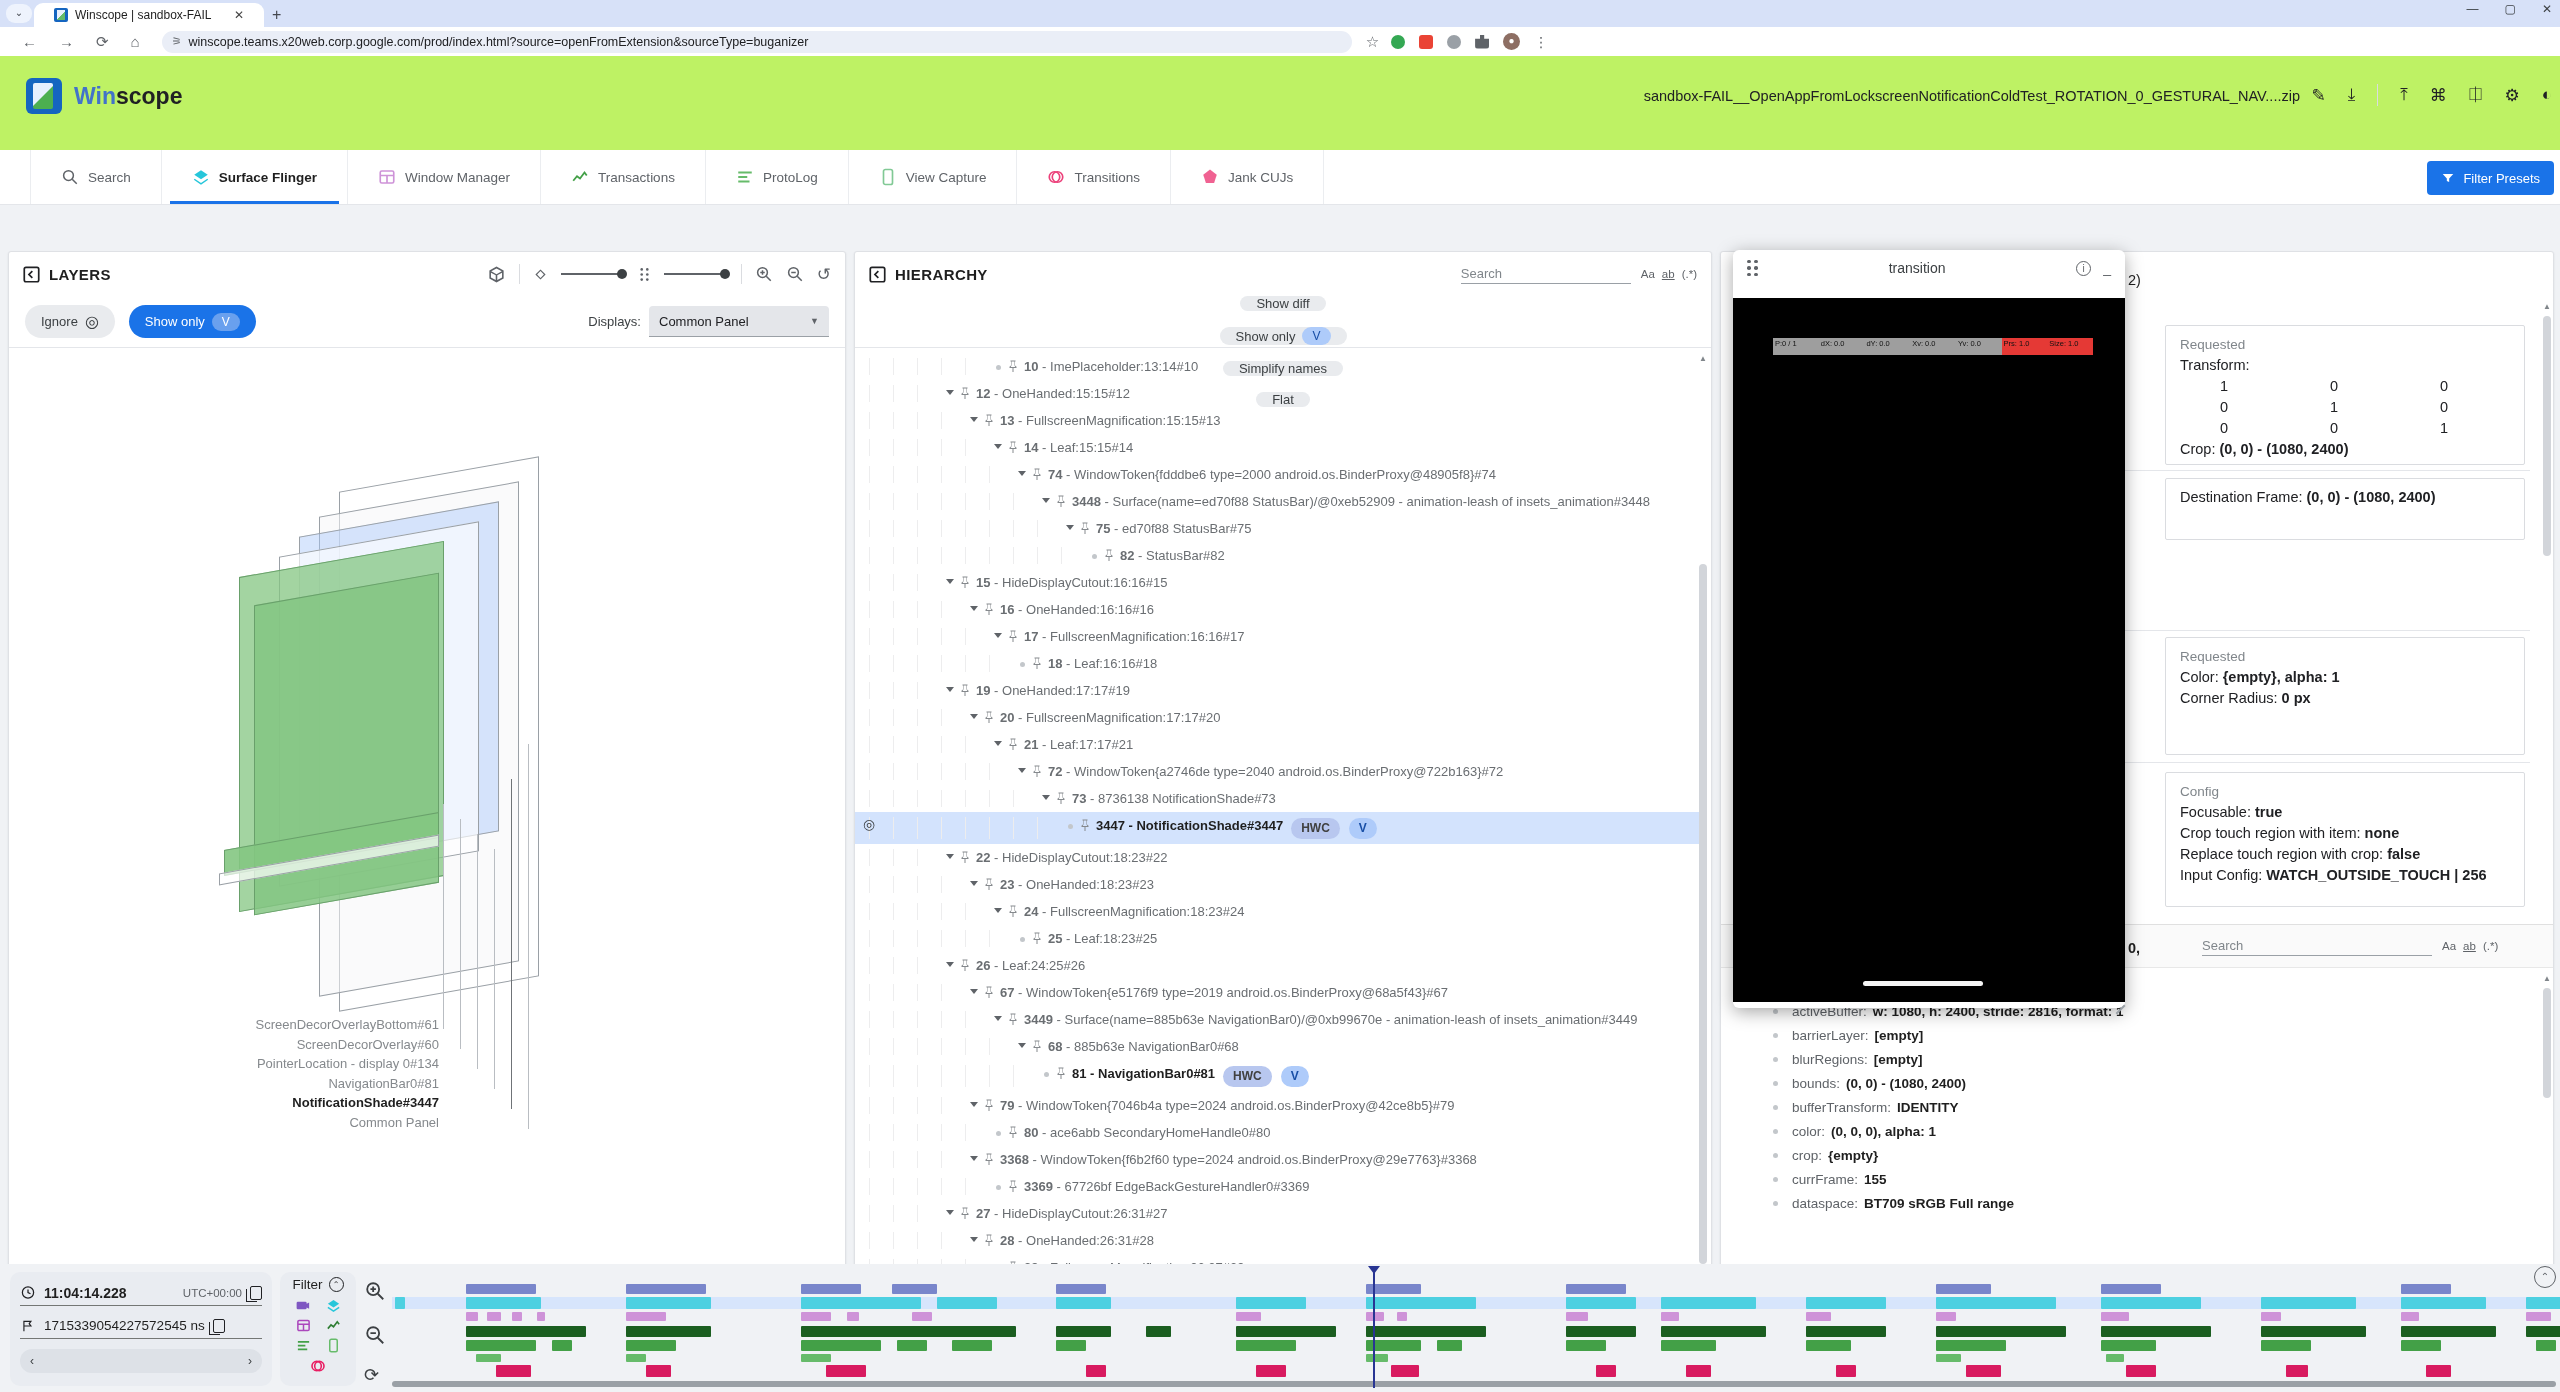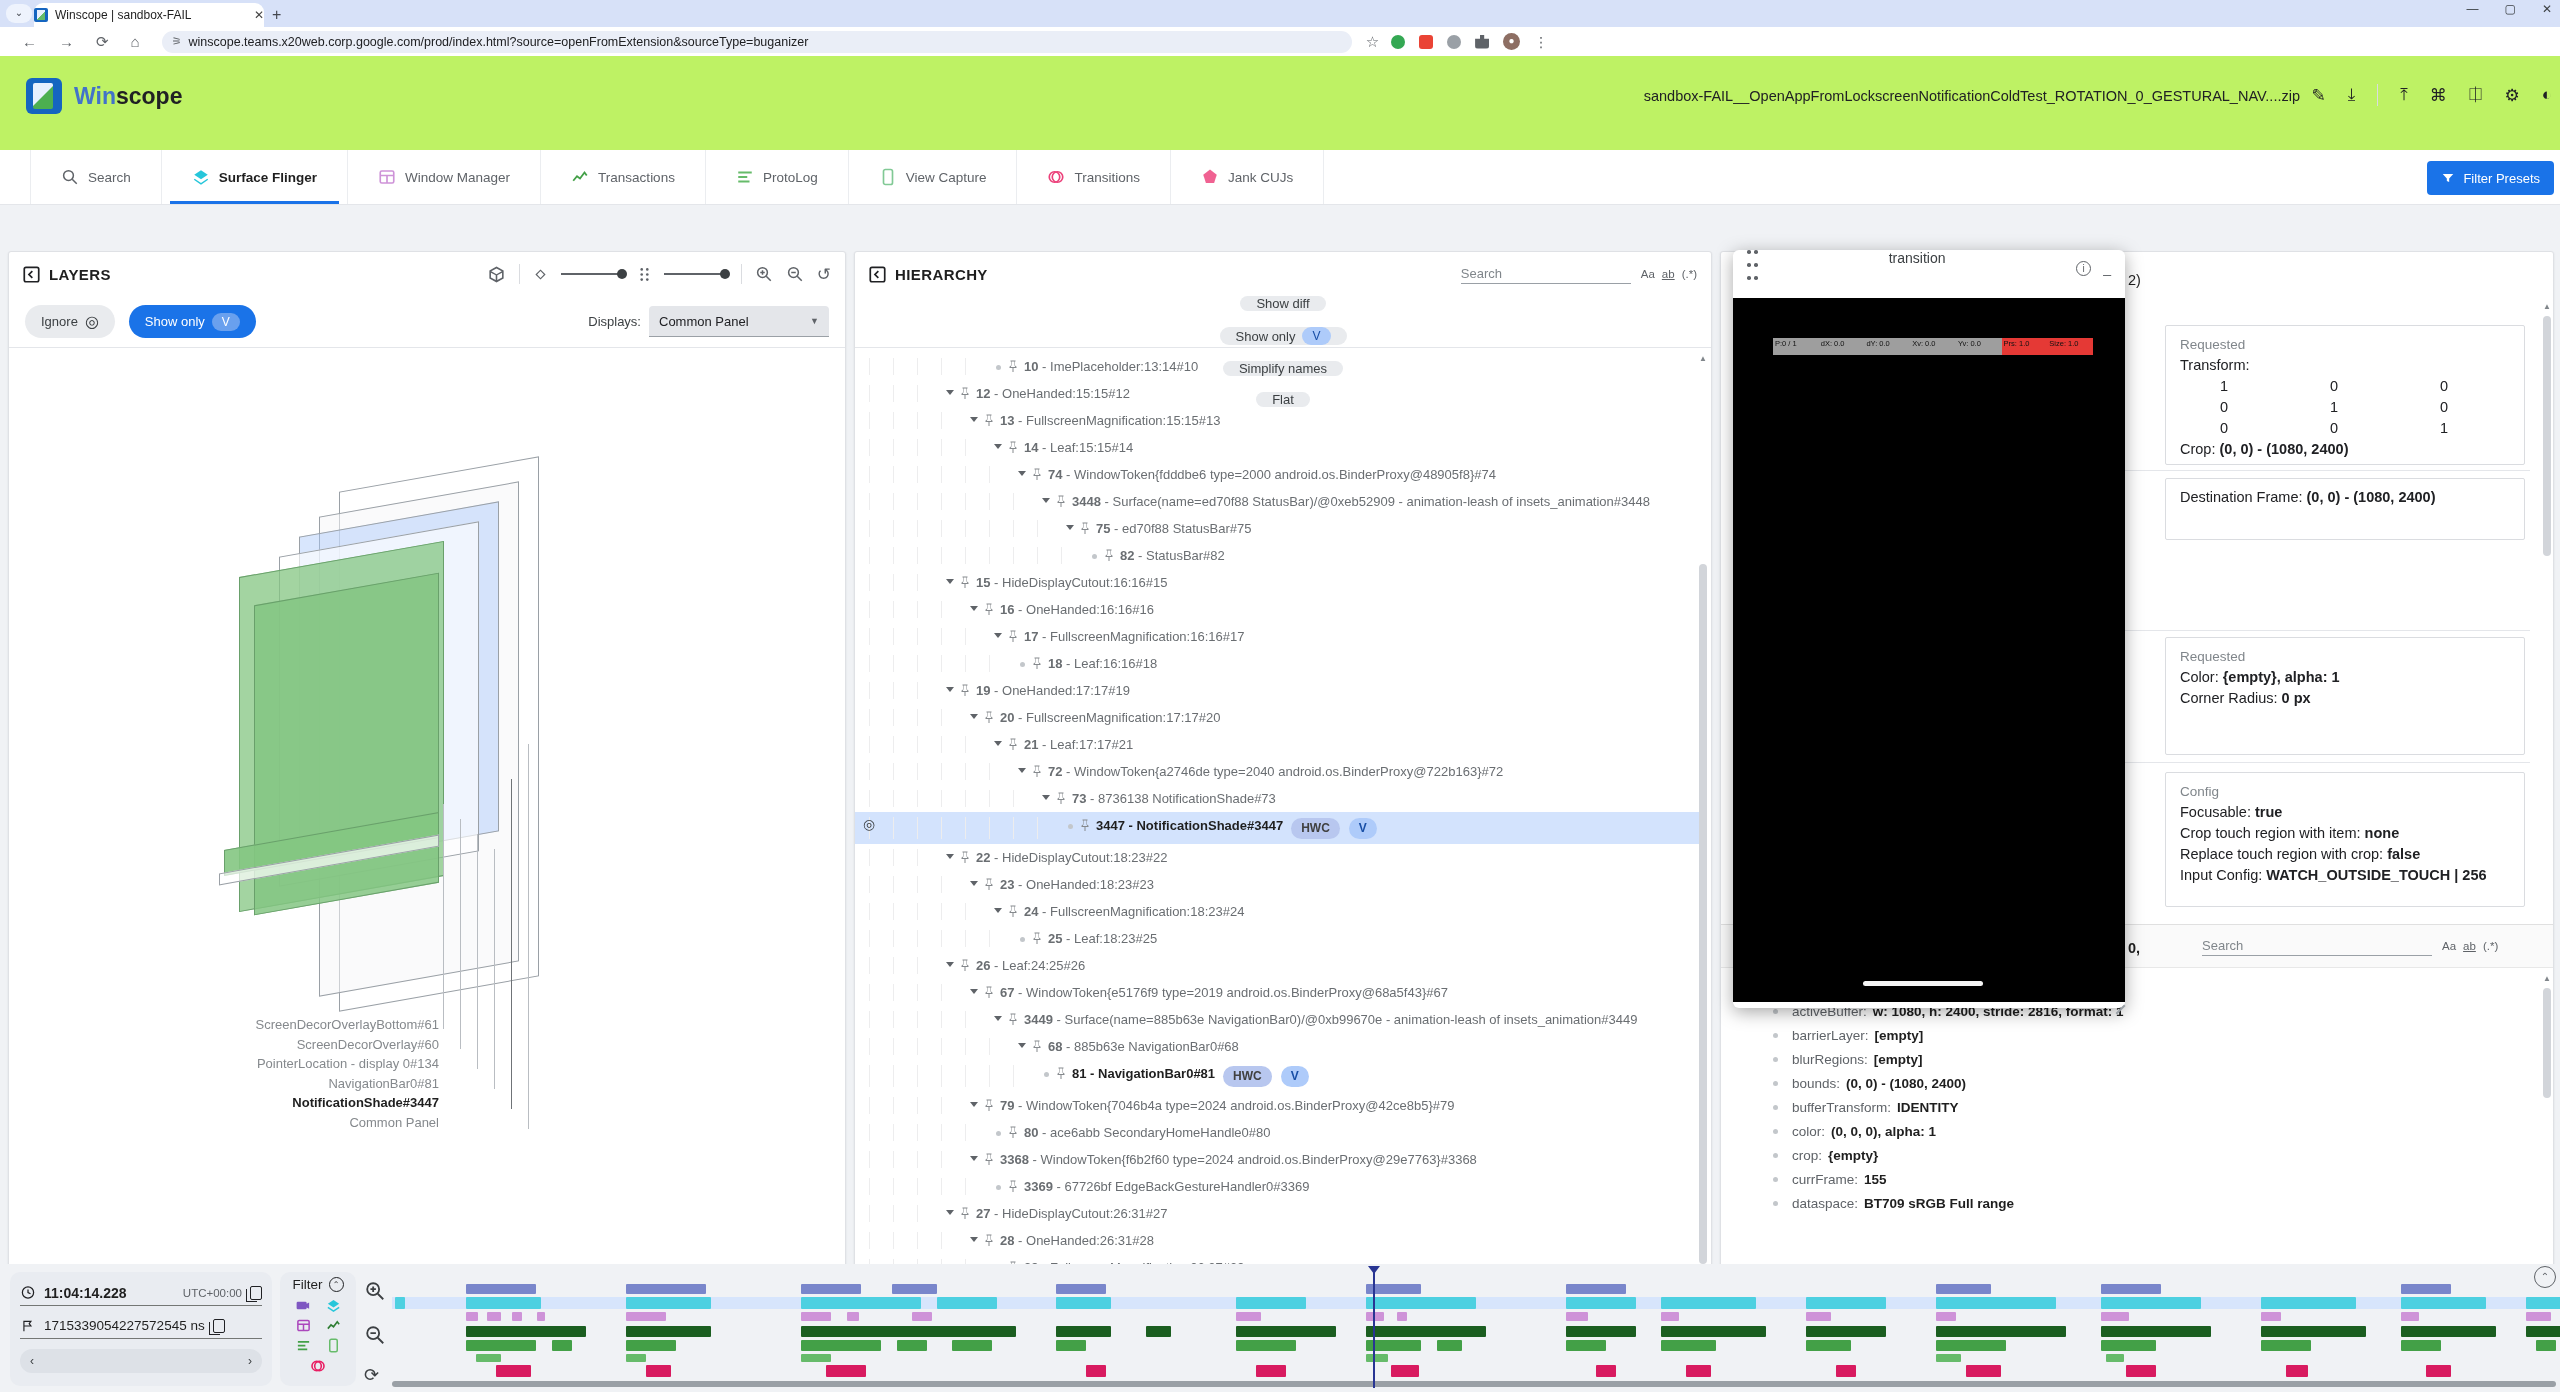--- a/index.html
+++ b/index.html
@@ -3,21 +3,21 @@
 <meta charset="utf-8">
 <style>
   * { margin:0; padding:0; box-sizing:border-box; }
   html,body { width:2560px; height:1392px; overflow:hidden; }
   body { font-family:"Liberation Sans", sans-serif; background:#f0f2f5; position:relative; color:#202124; }
   .abs { position:absolute; }
 
   
   #tabstrip { left:0; top:0; width:2560px; height:27px; background:#d7e1f8; }
   #tab-search-btn { left:6px; top:4px; width:26px; height:19px; background:#eef3fd; border-radius:9px; color:#44474e; font-size:10px; text-align:center; line-height:18px; }
-  #active-tab { left:34px; top:3px; width:230px; height:24px; background:#fff; border-radius:9px 9px 0 0; display:flex; align-items:center; padding:0 0; gap:7px; }
+  #active-tab { left:34px; top:3px; width:230px; height:24px; background:#fff; border-radius:9px 9px 0 0; display:flex; align-items:center; padding:0 20px; gap:7px; }
   #tab-title { font-size:12px; color:#1f1f1f; white-space:nowrap; overflow:hidden; flex:1; }
   .favicon { width:14px; height:14px; background:#1565c0; border-radius:2px; position:relative; flex:none; }
   .favicon:after { content:""; position:absolute; left:3px; top:2px; width:8px; height:10px; background:linear-gradient(135deg,#e8f0fe 50%,#66bb6a 50%); }
   .tab-close { font-size:12px; color:#444; flex:none; }
   #new-tab-btn { left:272px; top:6px; font-size:16px; color:#44474e; }
   #win-controls { right:8px; top:2px; display:flex; gap:26px; font-size:12px; color:#3c4043; }
   #toolbar { left:0; top:27px; width:2560px; height:29px; background:#ffffff; display:flex; align-items:center; }
   .nav-glyph { font-size:15px; color:#5f6368; margin-left:22px; }
   #omnibox { margin-left:22px; width:1190px; height:22px; background:#eaeef7; border-radius:11px; display:flex; align-items:center; padding:0 10px; gap:8px; }
   #omnibox .tune { font-size:11px; color:#5f6368; letter-spacing:-1px; }
@@ -116,21 +116,21 @@
   #props-lower-head { position:absolute; left:1721px; top:924px; width:832px; height:44px; background:#fafafa; border-top:1px solid #e0e0e0; border-bottom:1px solid #e8e8e8; display:flex; align-items:center; padding:0 16px; }
   #detail-list { position:absolute; left:1721px; top:968px; width:820px; height:288px; overflow:hidden; background:#fff; font-size:13.5px; }
   .droot { display:flex; align-items:center; gap:8px; padding:12px 0 4px 14px; color:#3c4043; }
   .ditem { display:flex; align-items:baseline; gap:6px; padding:4.5px 0 4.5px 52px; }
   .ditem .bull { width:5px; height:5px; border-radius:50%; background:#c3c7cb; align-self:center; margin-right:8px; flex:none; }
   .dkey { color:#5f6368; }
   .dval { color:#1f1f1f; font-weight:bold; }
 
   
   #float-win { left:1733px; top:250px; width:392px; height:758px; background:#fff; border-radius:6px; box-shadow:0 4px 18px rgba(0,0,0,.35); z-index:30; }
-  #fw-titlebar { height:36px; display:flex; padding:0 14px; }
+  #fw-titlebar { height:36px; display:flex; align-items:center; padding:0 14px; }
   #fw-title { flex:1; text-align:center; font-size:14px; color:#3c4043; }
   .dots6 { display:grid; grid-template-columns:4px 4px; grid-gap:3px; }
   .dots6 i { width:3.5px; height:3.5px; border-radius:50%; background:#5f6368; }
   #fw-actions { display:flex; align-items:center; gap:12px; color:#5f6368; font-size:14px; }
   #fw-screen { position:absolute; left:0; top:48px; width:392px; height:704px; background:#000; }
   #pointer-strip { position:absolute; left:40px; top:40px; right:32px; height:17px; display:flex; }
   .pseg { flex:1; font-size:7.5px; line-height:12px; padding-left:2px; color:#111; overflow:hidden; white-space:nowrap; }
   .pseg.gray { background:#9e9e9e; }
   .pseg.red { background:#e53935; }
   #home-indicator { position:absolute; left:130px; bottom:16px; width:120px; height:5px; border-radius:3px; background:#f5f5f5; }

